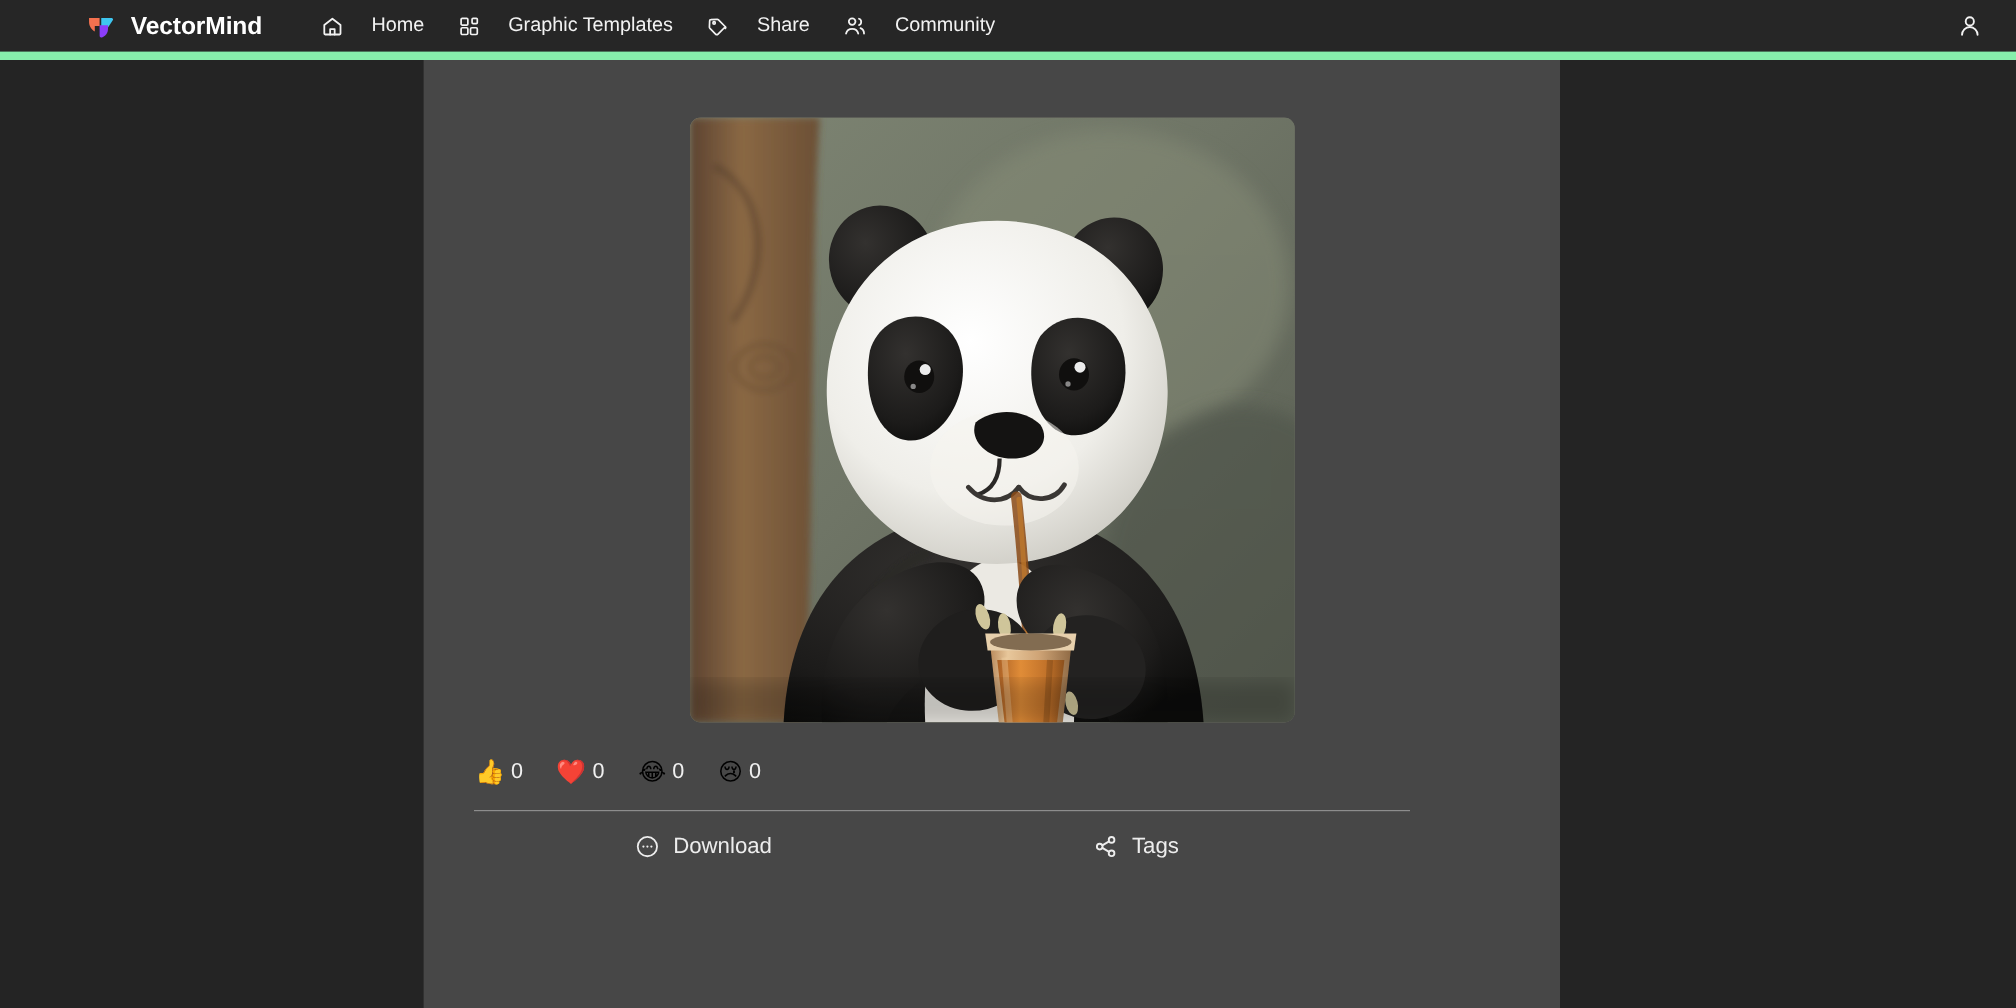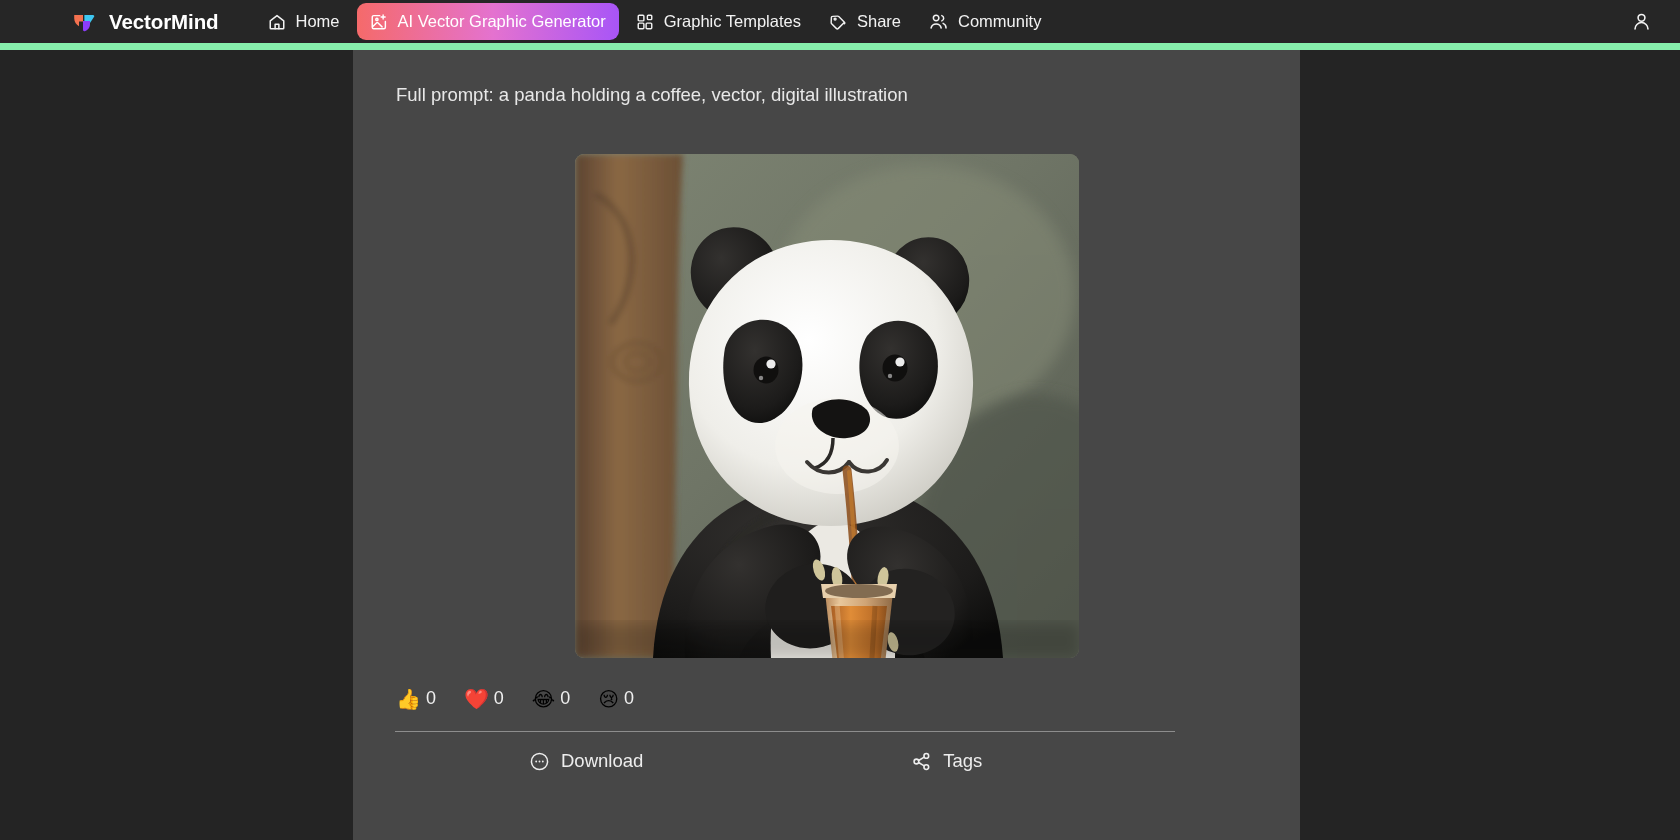--- a/index.html
+++ b/index.html
@@ -42,21 +42,21 @@
 
   .nav-items {
     display: flex;
     align-items: center;
     gap: 6px;
   }
 
   .nav-item {
     display: flex;
     align-items: center;
-    gap: 10px;
+    gap: 24px;
     padding: 8px 11px;
     border-radius: 8px;
     color: #f2f2f2;
     font-size: 16.5px;
     white-space: nowrap;
     cursor: pointer;
   }
   .nav-item .ic { display: flex; align-items: center; justify-content: center; }
 
   .nav-item.active {
@@ -190,31 +190,20 @@
     <div class="nav-item">
       <span class="ic">
         <svg width="18" height="18" viewBox="0 0 24 24" fill="none" stroke="#f2f2f2" stroke-width="2" stroke-linecap="round" stroke-linejoin="round">
           <path d="M3 10.5 L12 3.5 L21 10.5 V20 a1 1 0 0 1-1 1H4a1 1 0 0 1-1-1Z"></path>
           <path d="M9.5 21v-6h5v6"></path>
         </svg>
       </span>
       <span>Home</span>
     </div>
 
-    <div class="nav-item active">
-      <span class="ic">
-        <svg width="18" height="18" viewBox="0 0 24 24" fill="none" stroke="#ffffff" stroke-width="1.9" stroke-linecap="round" stroke-linejoin="round">
-          <path d="M20.5 11.2V19a2 2 0 0 1-2 2H5a2 2 0 0 1-2-2V5.5a2 2 0 0 1 2-2h8"></path>
-          <path d="M3.4 18.4 8.6 13.2a1.6 1.6 0 0 1 2.2 0l5.3 5.3"></path>
-          <circle cx="9.2" cy="8.6" r="1.5"></circle>
-          <path d="M17.5 2.6v5.4M14.8 5.3h5.4"></path>
-        </svg>
-      </span>
-      <span>AI Vector Graphic Generator</span>
-    </div>
 
     <div class="nav-item">
       <span class="ic">
         <svg width="18" height="18" viewBox="0 0 24 24" fill="none" stroke="#f2f2f2" stroke-width="1.9" stroke-linecap="round" stroke-linejoin="round">
           <rect x="3" y="3" width="7.5" height="7.5" rx="1.3"></rect>
           <rect x="3" y="13.5" width="7.5" height="7.5" rx="1.3"></rect>
           <rect x="13.5" y="13.5" width="7.5" height="7.5" rx="1.3"></rect>
           <rect x="15.2" y="3" width="5.8" height="5.8" rx="1.1"></rect>
         </svg>
       </span>
@@ -255,21 +244,20 @@
       </svg>
     </span>
   </div>
 
 </div>
 
 <div class="page">
 
   <div class="content-panel">
 
-    <div class="prompt-line">Full prompt: a panda holding a coffee, vector, digital illustration</div>
 
     <div class="art-wrap">
       <div class="art">
         <svg viewBox="0 0 504 504" xmlns="http://www.w3.org/2000/svg">
           <defs>
             <linearGradient id="bgGrad" x1="0" y1="0" x2="1" y2="1">
               <stop offset="0%" stop-color="#7e8573"></stop>
               <stop offset="45%" stop-color="#6f7566"></stop>
               <stop offset="100%" stop-color="#565b50"></stop>
             </linearGradient>

